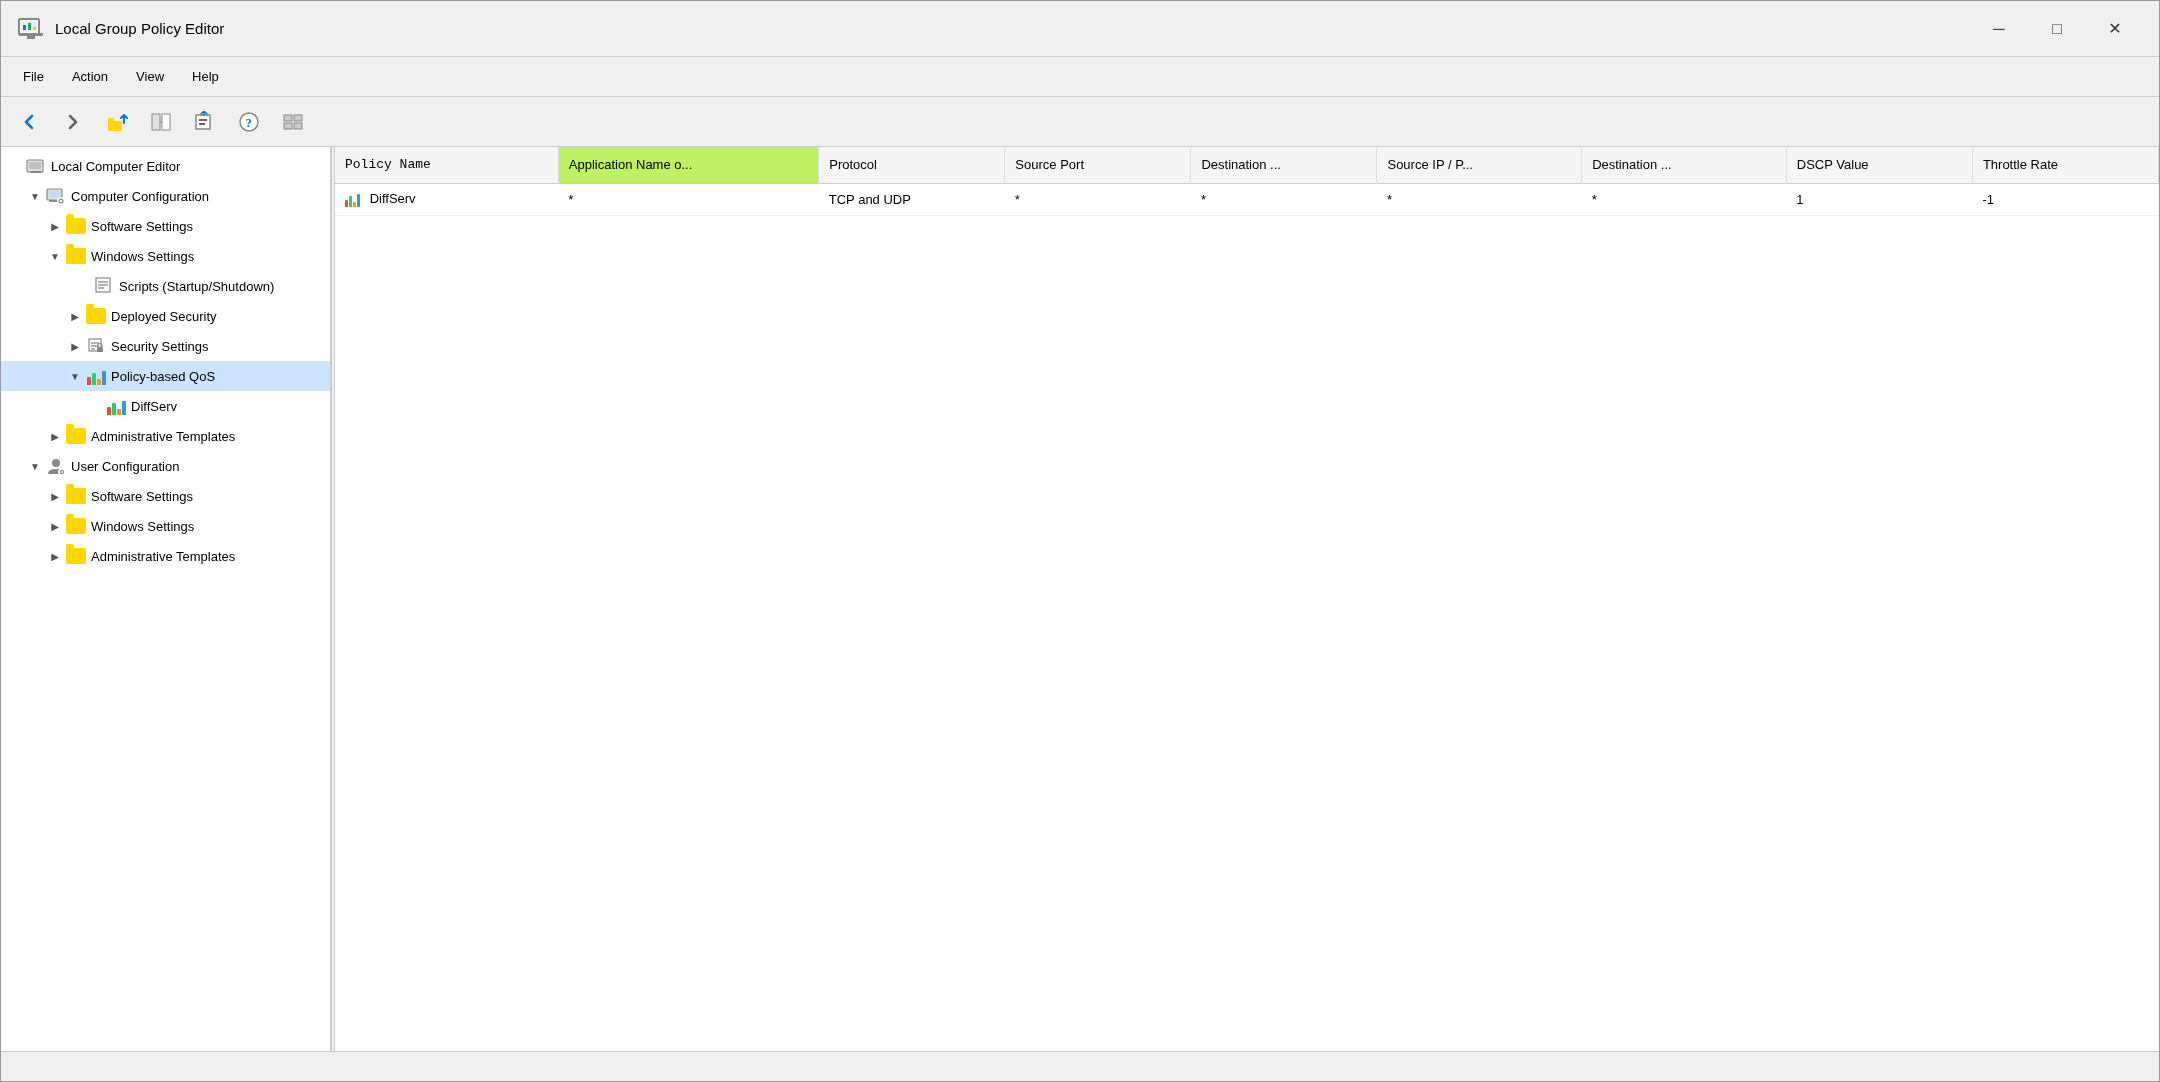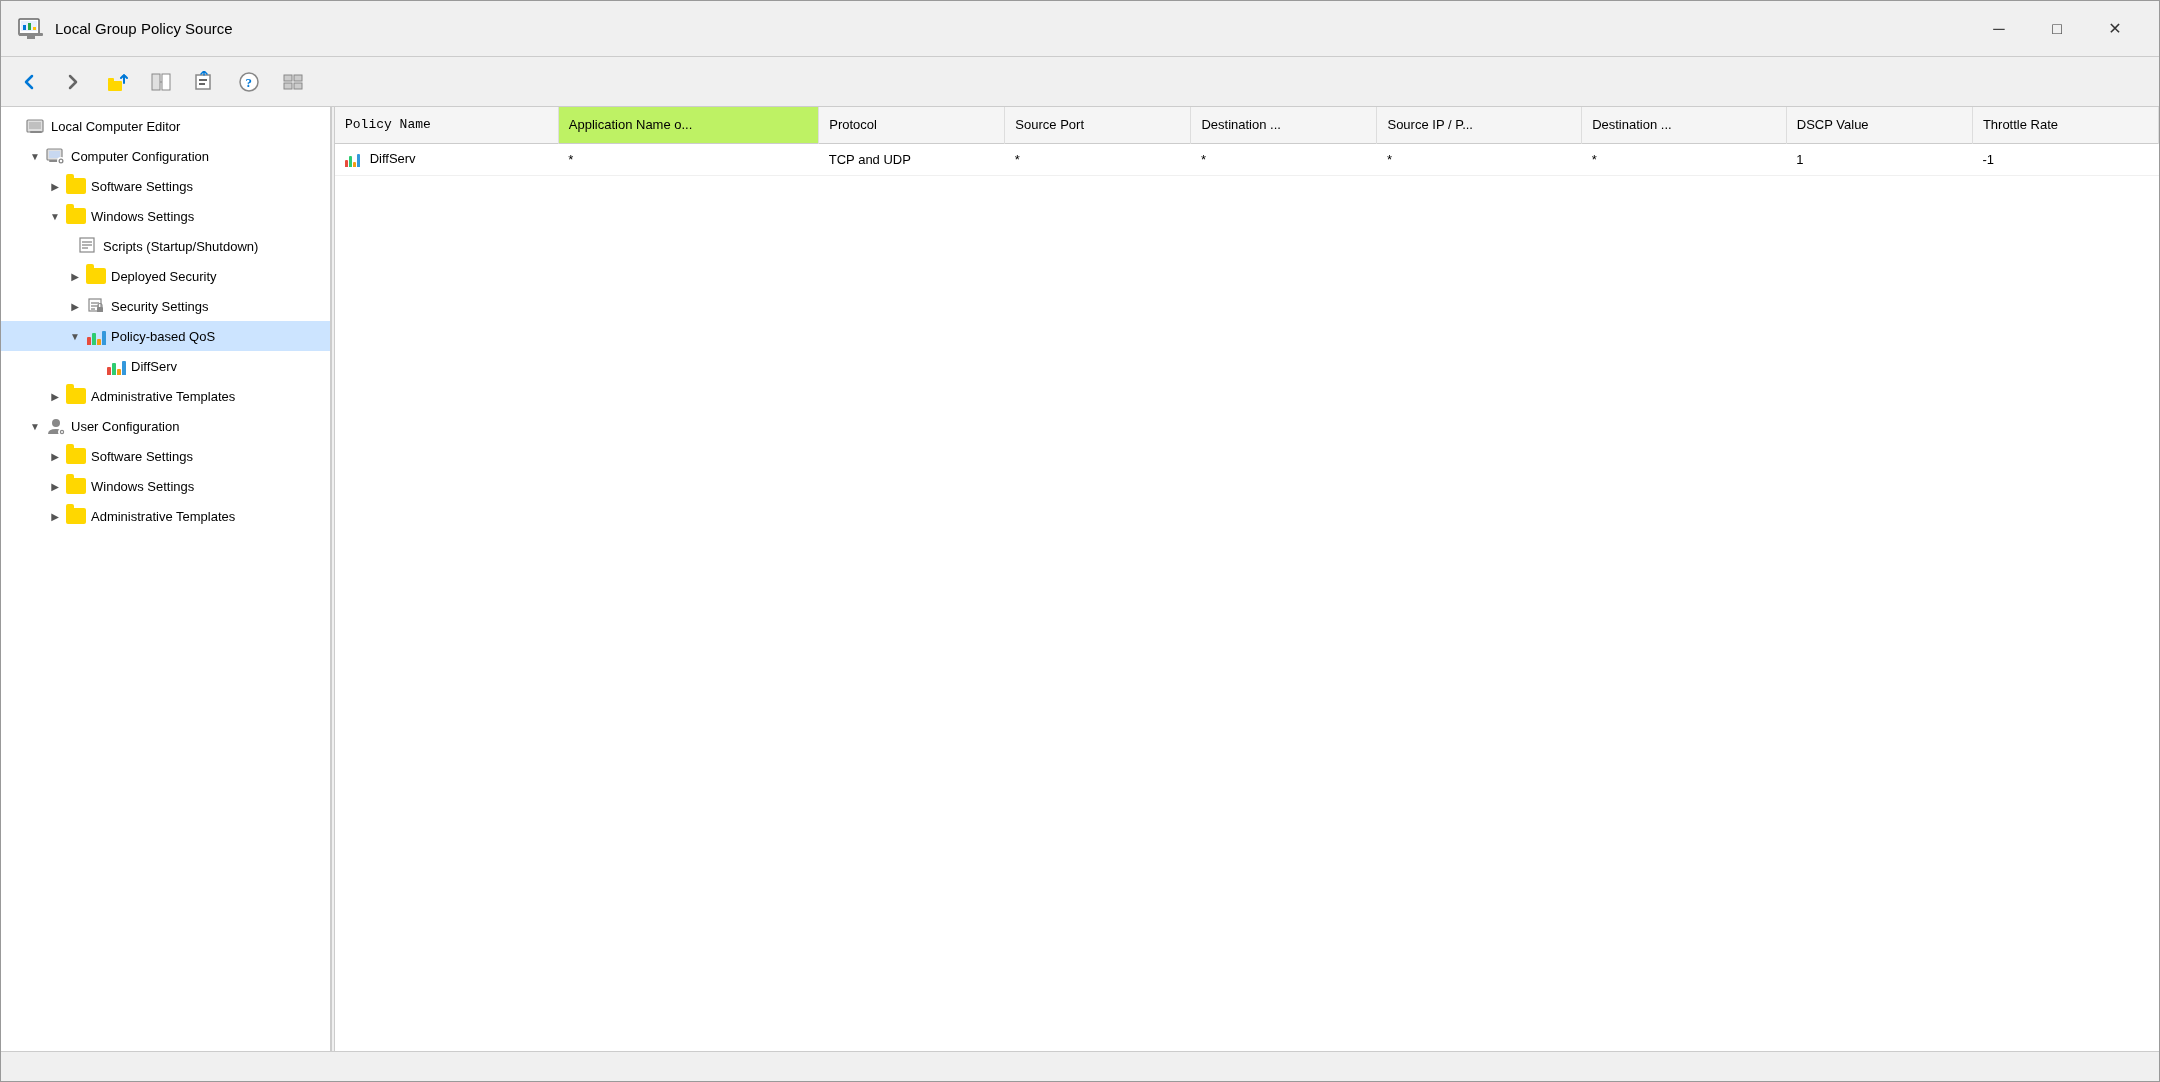--- a/index.html
+++ b/index.html
@@ -280,29 +280,35 @@
           <rect x="2" y="4" width="20" height="16" fill="#fff" stroke="#666" stroke-width="1.5" rx="1"></rect>
           <rect x="4" y="6" width="16" height="10" fill="#e8f0fe"></rect>
           <rect x="2" y="18" width="24" height="3" fill="#888" rx="1"></rect>
           <rect x="10" y="21" width="8" height="3" fill="#888"></rect>
 
           <rect x="6" y="10" width="3" height="5" fill="#0078d7"></rect>
           <rect x="11" y="8" width="3" height="7" fill="#28a745"></rect>
           <rect x="16" y="12" width="3" height="3" fill="#ffc107"></rect>
         </svg>
       </div>
-      <span class="title-text">Local Group Policy Source</span>
+      <span class="title-text">Local Group Policy Editor</span>
     </div>
     <div class="title-buttons">
       <button class="title-btn">─</button>
       <button class="title-btn">□</button>
       <button class="title-btn close">✕</button>
     </div>
   </div>
 
+  <div class="menu-bar">
+    <div class="menu-item">File</div>
+    <div class="menu-item">Action</div>
+    <div class="menu-item">View</div>
+    <div class="menu-item">Help</div>
+  </div>
 
   <div class="toolbar">
 
     <button class="toolbar-btn" title="Back">
       <svg viewBox="0 0 22 22" fill="none">
         <path d="M14 5L8 11L14 17" stroke="#0078d7" stroke-width="2.5" stroke-linecap="round" stroke-linejoin="round"></path>
       </svg>
     </button>
 
     <button class="toolbar-btn" title="Forward">
@@ -395,21 +401,21 @@
 
       <div class="tree-item" style="padding-left:44px;">
         <div class="expand-btn" style="font-size:10px;color:#555;">▼</div>
         <div class="item-icon">
           <div class="folder-icon"></div>
         </div>
         <span class="item-label">Windows Settings</span>
       </div>
 
 
-      <div class="tree-item" style="padding-left:56px;">
+      <div class="tree-item" style="padding-left:72px;">
         <div class="expand-btn"></div>
         <div class="item-icon">
           <svg width="20" height="18" viewBox="0 0 20 18">
             <rect x="2" y="1" width="14" height="14" fill="#fff" stroke="#888" stroke-width="1.2"></rect>
             <line x1="4" y1="5" x2="14" y2="5" stroke="#666" stroke-width="1"></line>
             <line x1="4" y1="8" x2="14" y2="8" stroke="#666" stroke-width="1"></line>
             <line x1="4" y1="11" x2="10" y2="11" stroke="#666" stroke-width="1"></line>
           </svg>
         </div>
         <span class="item-label">Scripts (Startup/Shutdown)</span>

